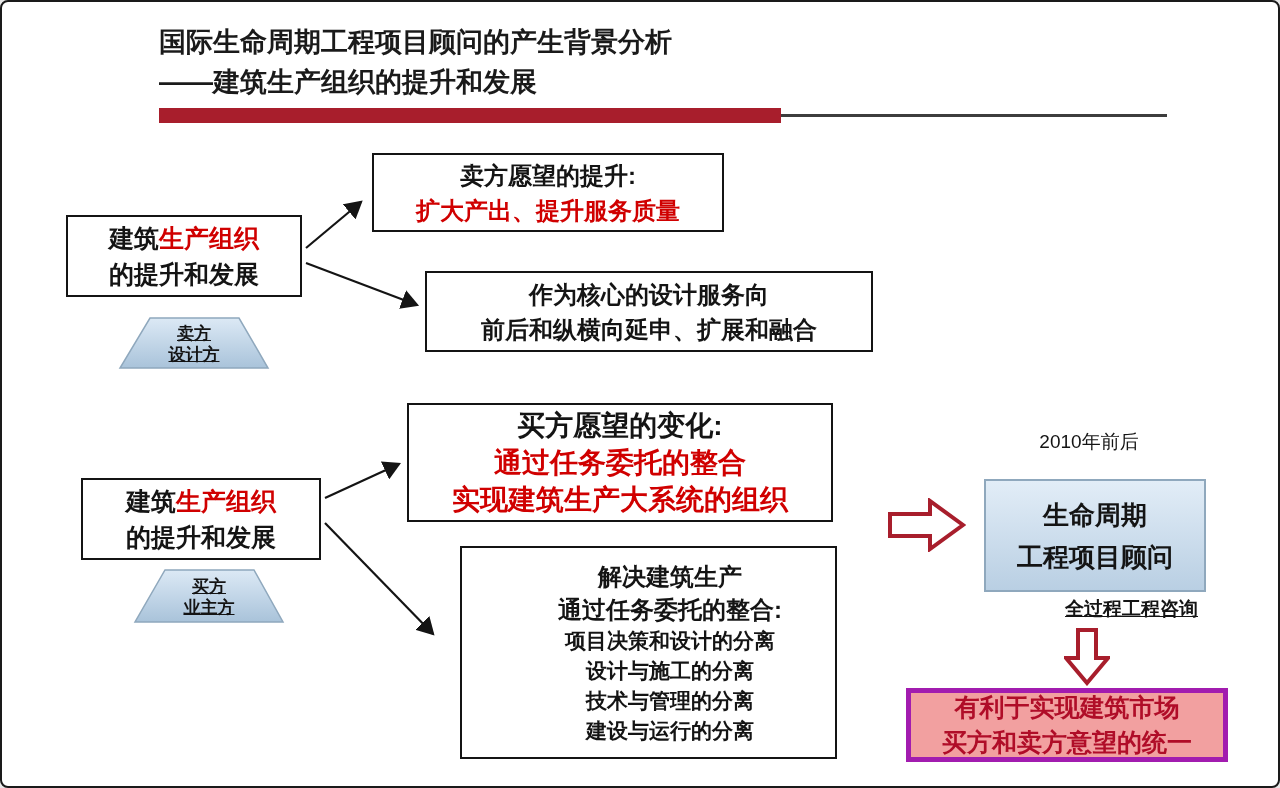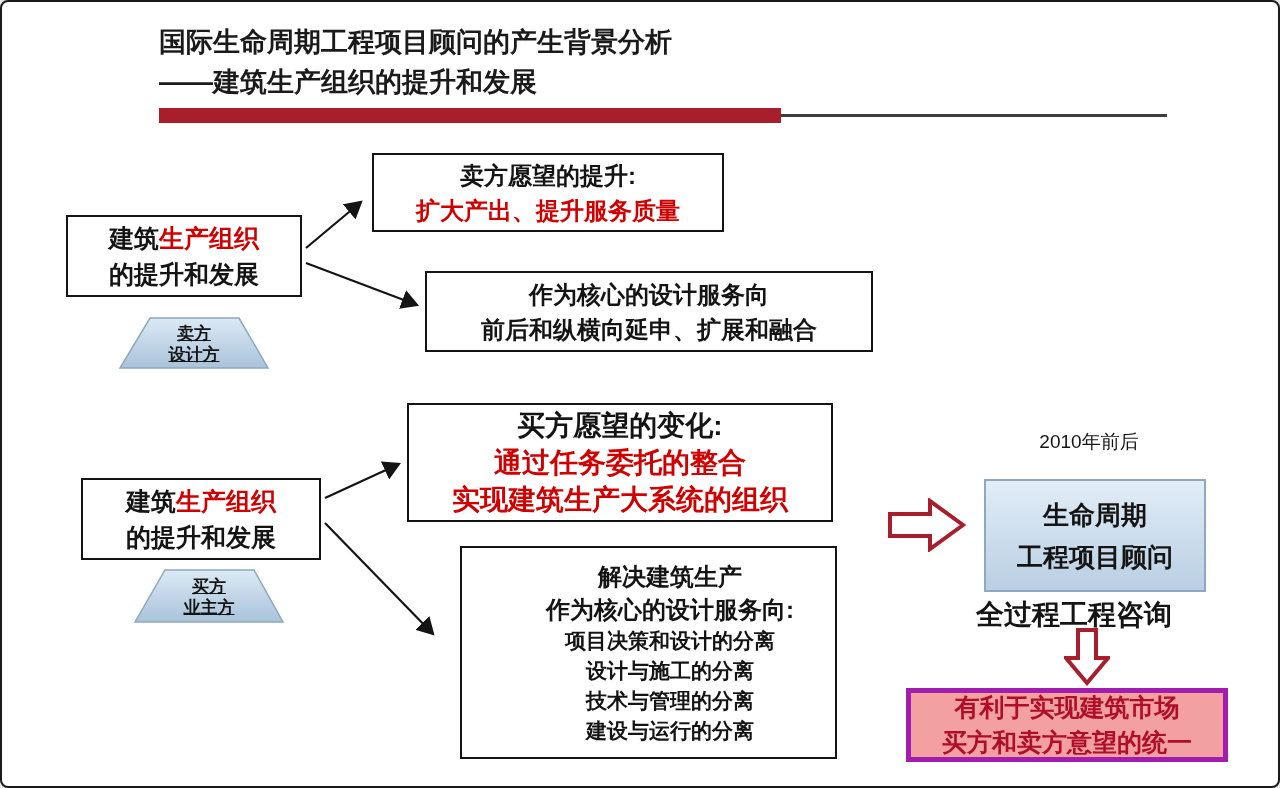--- a/index.html
+++ b/index.html
@@ -32,21 +32,21 @@
     font-size:17px;font-weight:bold;line-height:21px;color:#141414;text-align:center;padding-top:2px;box-sizing:border-box;text-decoration:underline;
   }
   .period{position:absolute;left:1022px;top:427px;width:130px;text-align:center;font-size:19px;color:#141414;}
   .bluebox{
     position:absolute;left:974px;top:477px;width:222px;height:113px;
     background:linear-gradient(var(--blue_top), var(--blue_bottom));
     border:2px solid #8fa8bd;box-sizing:border-box;
     display:flex;flex-direction:column;justify-content:center;align-items:center;
     font-size:26px;font-weight:bold;line-height:42px;text-align:center;color:#141414;margin-left:8px;
   }
-  .sublabel{position:absolute;left:974px;top:594px;width:222px;text-align:left;font-size:28px;font-weight:bold;color:#141414;}
+  .sublabel{position:absolute;left:974px;top:594px;width:222px;text-align:right;font-size:19px;font-weight:bold;color:#141414;text-decoration:underline;}
   .pinkbox{
     position:absolute;left:904px;top:686px;width:322px;height:74px;
     background:var(--pink_fill);border:5px solid #a21caf;box-sizing:border-box;
     display:flex;flex-direction:column;justify-content:center;align-items:center;
     font-size:25px;font-weight:bold;line-height:35px;text-align:center;color:var(--pink_text);
   }
   .blockarrow{position:absolute;}
 </style>
 </head>
 <body>
@@ -125,21 +125,21 @@
   </div>
 
   <div class="obox" id="boxE">
     <div>买方愿望的变化:</div>
     <div class="red">通过任务委托的整合</div>
     <div class="red">实现建筑生产大系统的组织</div>
   </div>
 
   <div class="obox" id="boxF">
     <div>解决建筑生产</div>
-    <div>作为核心的设计服务向:</div>
+    <div>通过任务委托的整合:</div>
     <div class="sub">项目决策和设计的分离</div>
     <div class="sub">设计与施工的分离</div>
     <div class="sub">技术与管理的分离</div>
     <div class="sub">建设与运行的分离</div>
   </div>
 
   <div class="period">2010年前后</div>
 
   <svg class="blockarrow" style="left:886px;top:496px;" width="78" height="54">
     <polygon points="2,16 42,16 42,3 75,27 42,51 42,38 2,38" fill="#ffffff" stroke="#a81e2c" stroke-width="4" stroke-linejoin="miter"></polygon>

